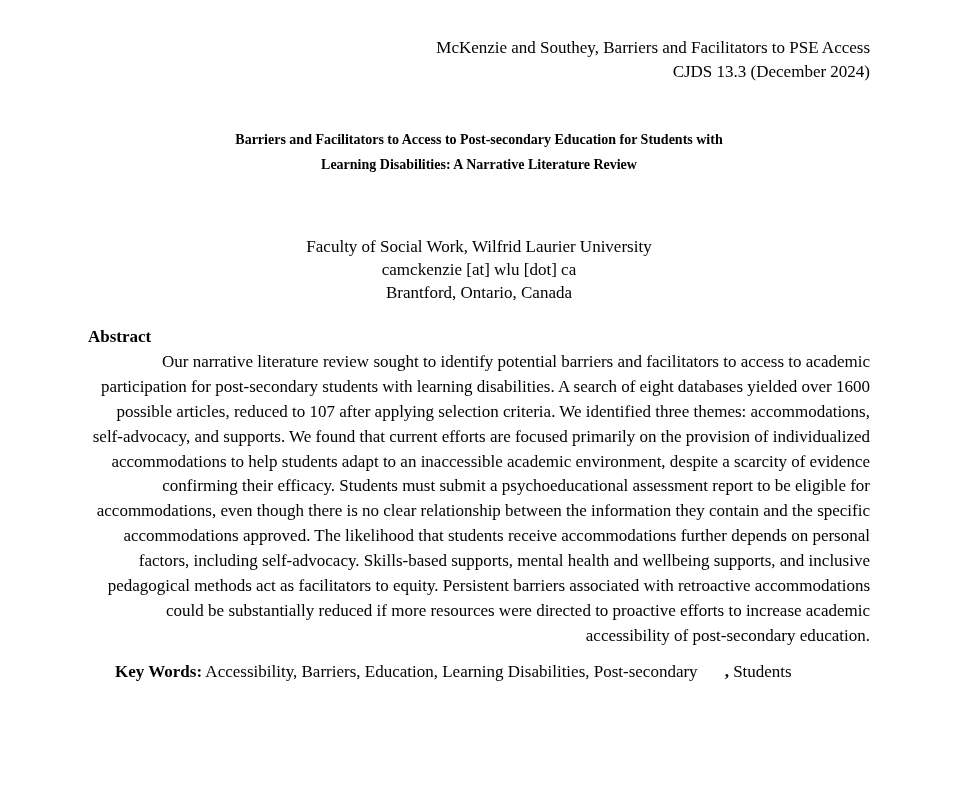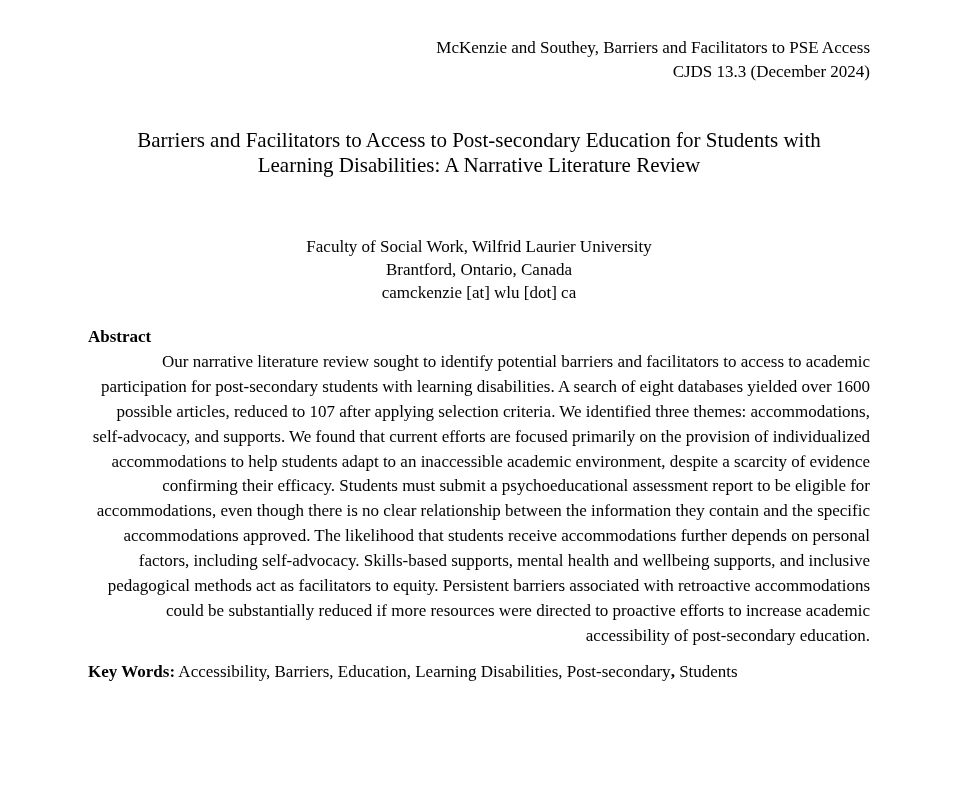--- a/index.html
+++ b/index.html
@@ -17,26 +17,26 @@
     font-family: "Liberation Serif", "DejaVu Serif", serif;
     font-size: 17px;
     padding: 36px 89px 0 88px;
     overflow: hidden;
   }
   .running-header {
     text-align: right;
     line-height: 24px;
   }
   .italic { }
-  .bold { font-weight: bold; }
+  .bold { font-weight: bold; margin-left: 27px; }
   .paper-title {
     margin: 44px 0 0 0;
     text-align: center;
-    font-weight: normal;
-    font-size: 21px;
+    font-weight: bold;
+    font-size: 14px;
     line-height: 24.5px;
   }
   .author-block {
     margin-top: 58px;
     text-align: center;
     line-height: 23px;
   }
   .abstract-section {
     margin-top: 21px;
     line-height: 24.9px;
@@ -63,22 +63,22 @@
     <div><span class="italic">CJDS</span><span> 13.3 (December 2024)</span></div>
   </div>
 
   <h1 class="paper-title">
     <div>Barriers and Facilitators to Access to Post-secondary Education for Students with</div>
     <div>Learning Disabilities: A Narrative Literature Review</div>
   </h1>
 
   <div class="author-block">
     <div>Faculty of Social Work, Wilfrid Laurier University</div>
+    <div>camckenzie [at] wlu [dot] ca</div>
     <div>Brantford, Ontario, Canada</div>
-    <div>camckenzie [at] wlu [dot] ca</div>
   </div>
 
   <div class="abstract-section">
     <div class="abstract-heading">Abstract</div>
     <p>Our narrative literature review sought to identify potential barriers and facilitators to access to academic participation for post-secondary students with learning disabilities. A search of eight databases yielded over 1600 possible articles, reduced to 107 after applying selection criteria. We identified three themes: accommodations, self-advocacy, and supports. We found that current efforts are focused primarily on the provision of individualized accommodations to help students adapt to an inaccessible academic environment, despite a scarcity of evidence confirming their efficacy. Students must submit a psychoeducational assessment report to be eligible for accommodations, even though there is no clear relationship between the information they contain and the specific accommodations approved. The likelihood that students receive accommodations further depends on personal factors, including self-advocacy. Skills-based supports, mental health and wellbeing supports, and inclusive pedagogical methods act as facilitators to equity. Persistent barriers associated with retroactive accommodations could be substantially reduced if more resources were directed to proactive efforts to increase academic accessibility of post-secondary education.</p>
   </div>
 
   <p class="keywords-line"><span class="bold">Key Words:</span><span> Accessibility, Barriers, Education, Learning Disabilities, Post-secondary</span><span class="bold">,</span><span> Students</span></p>
 
 </div>

